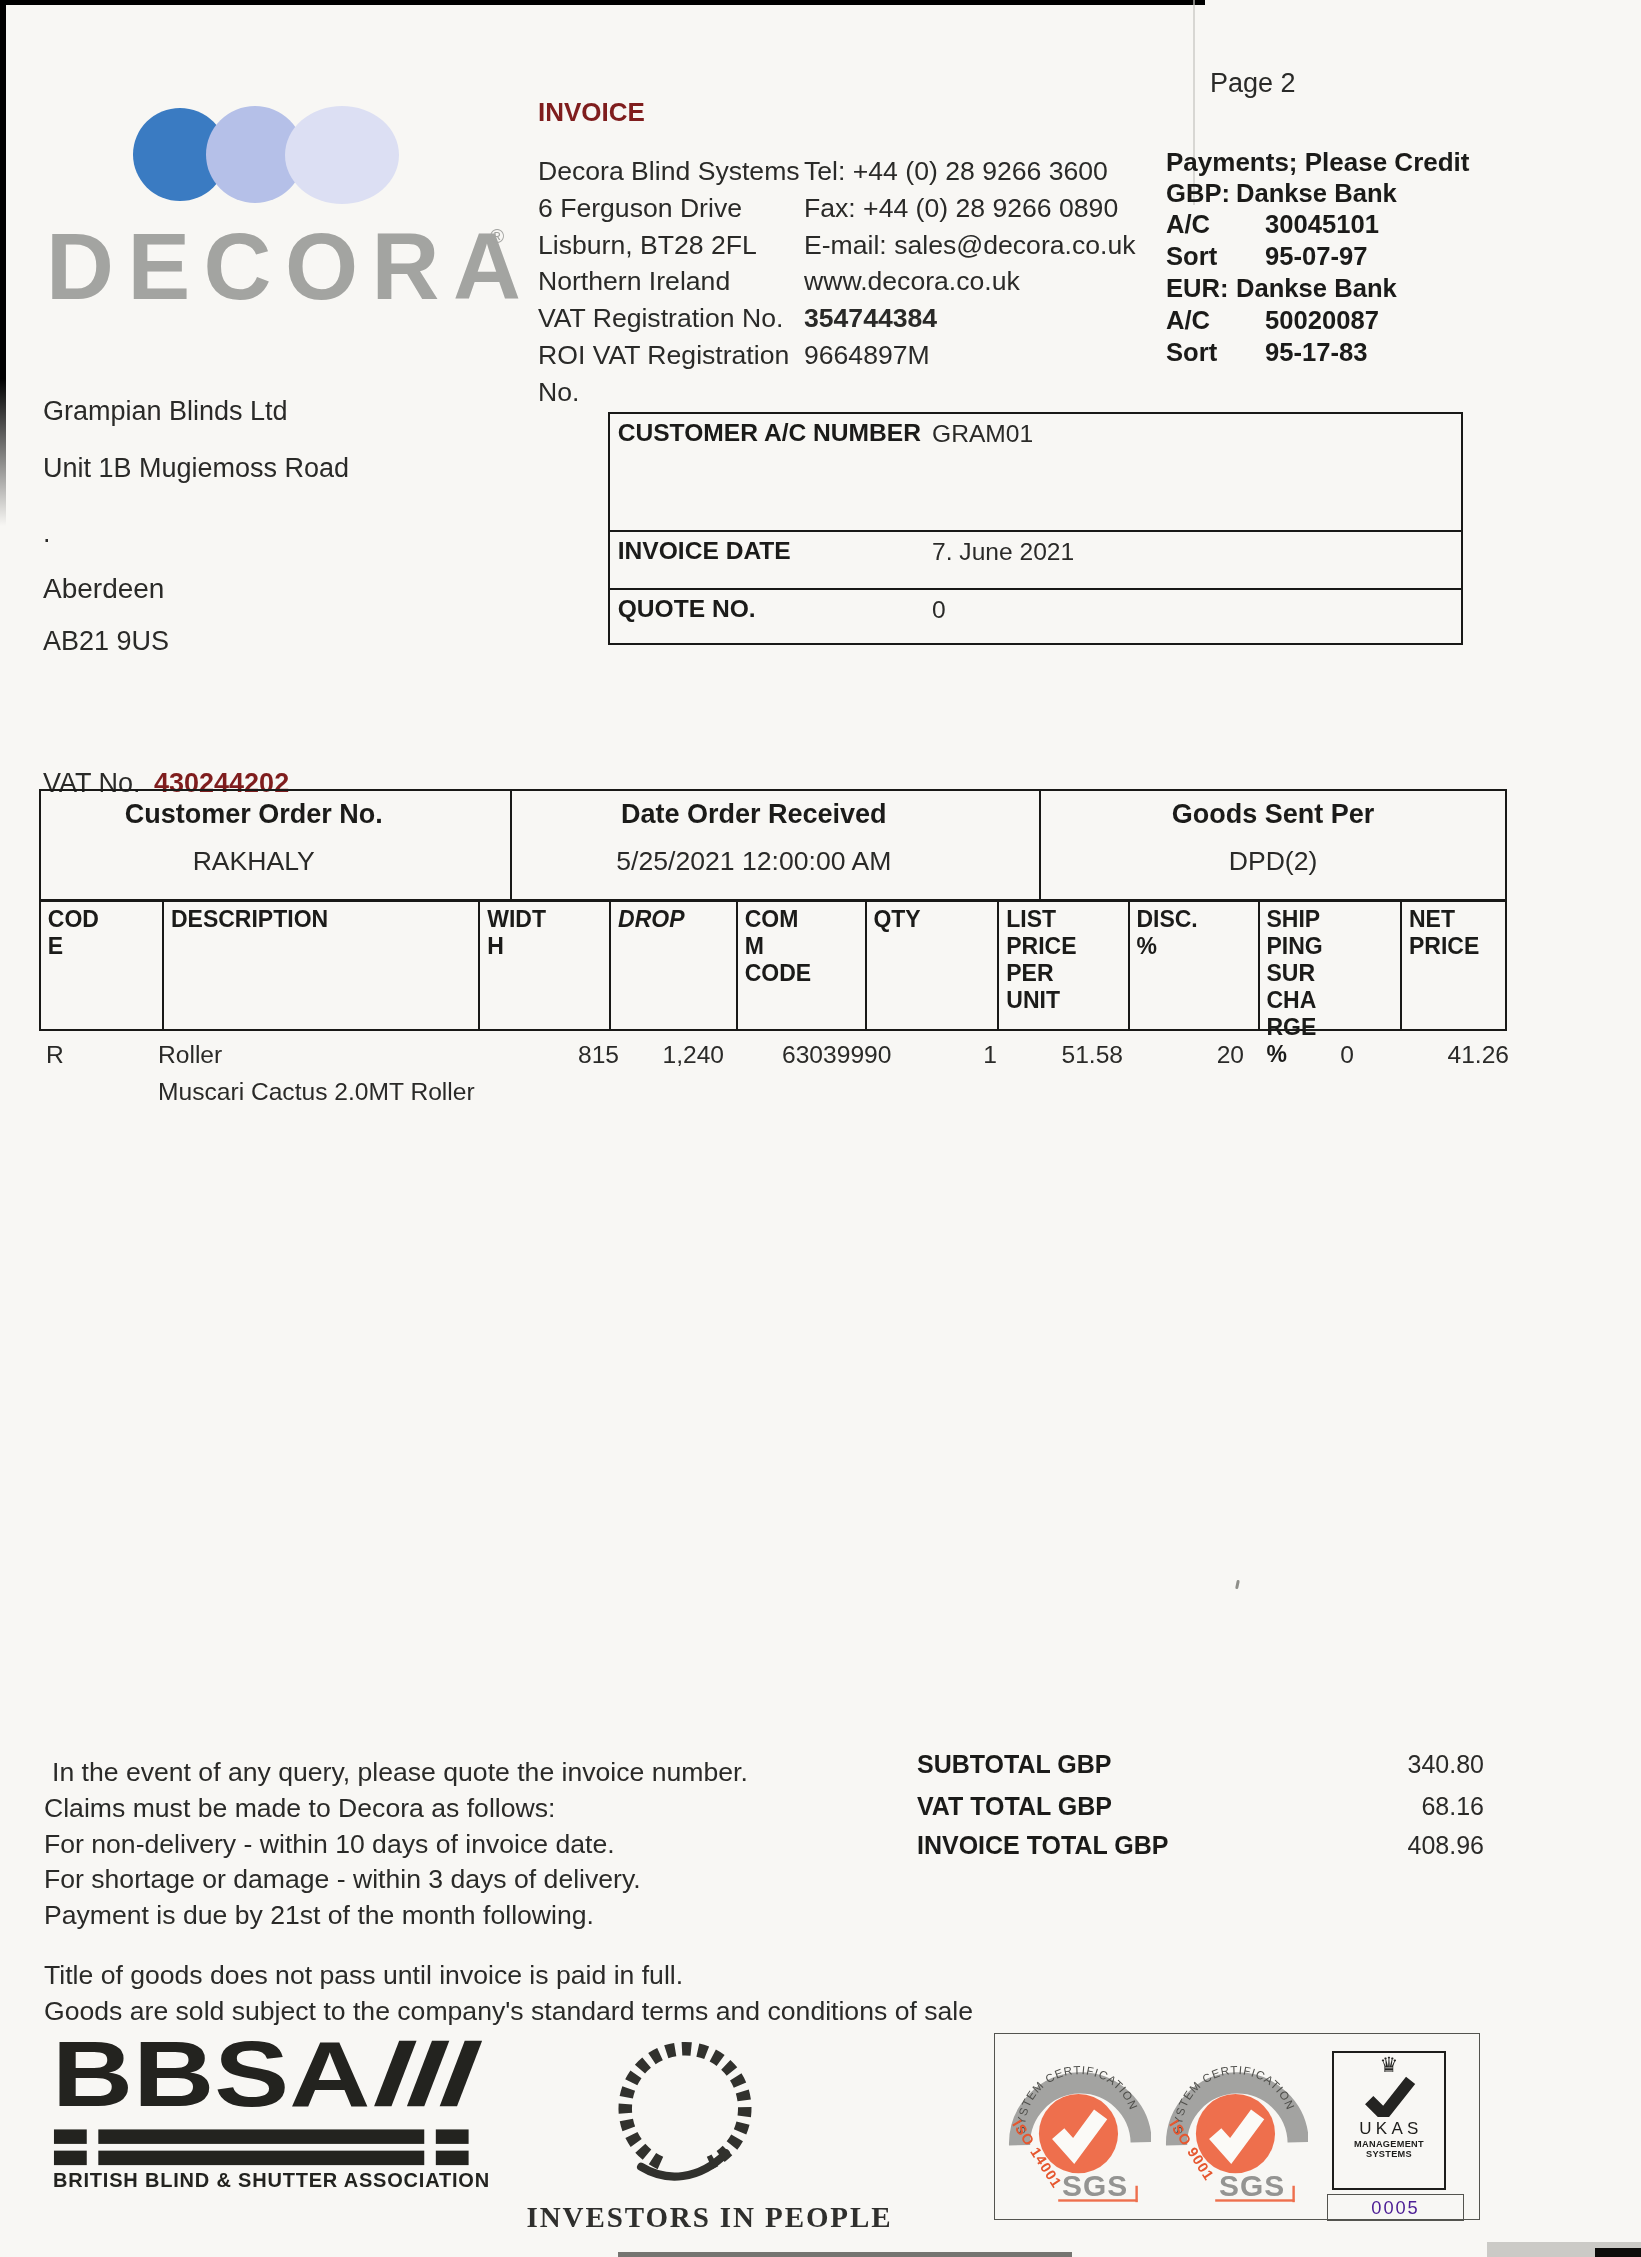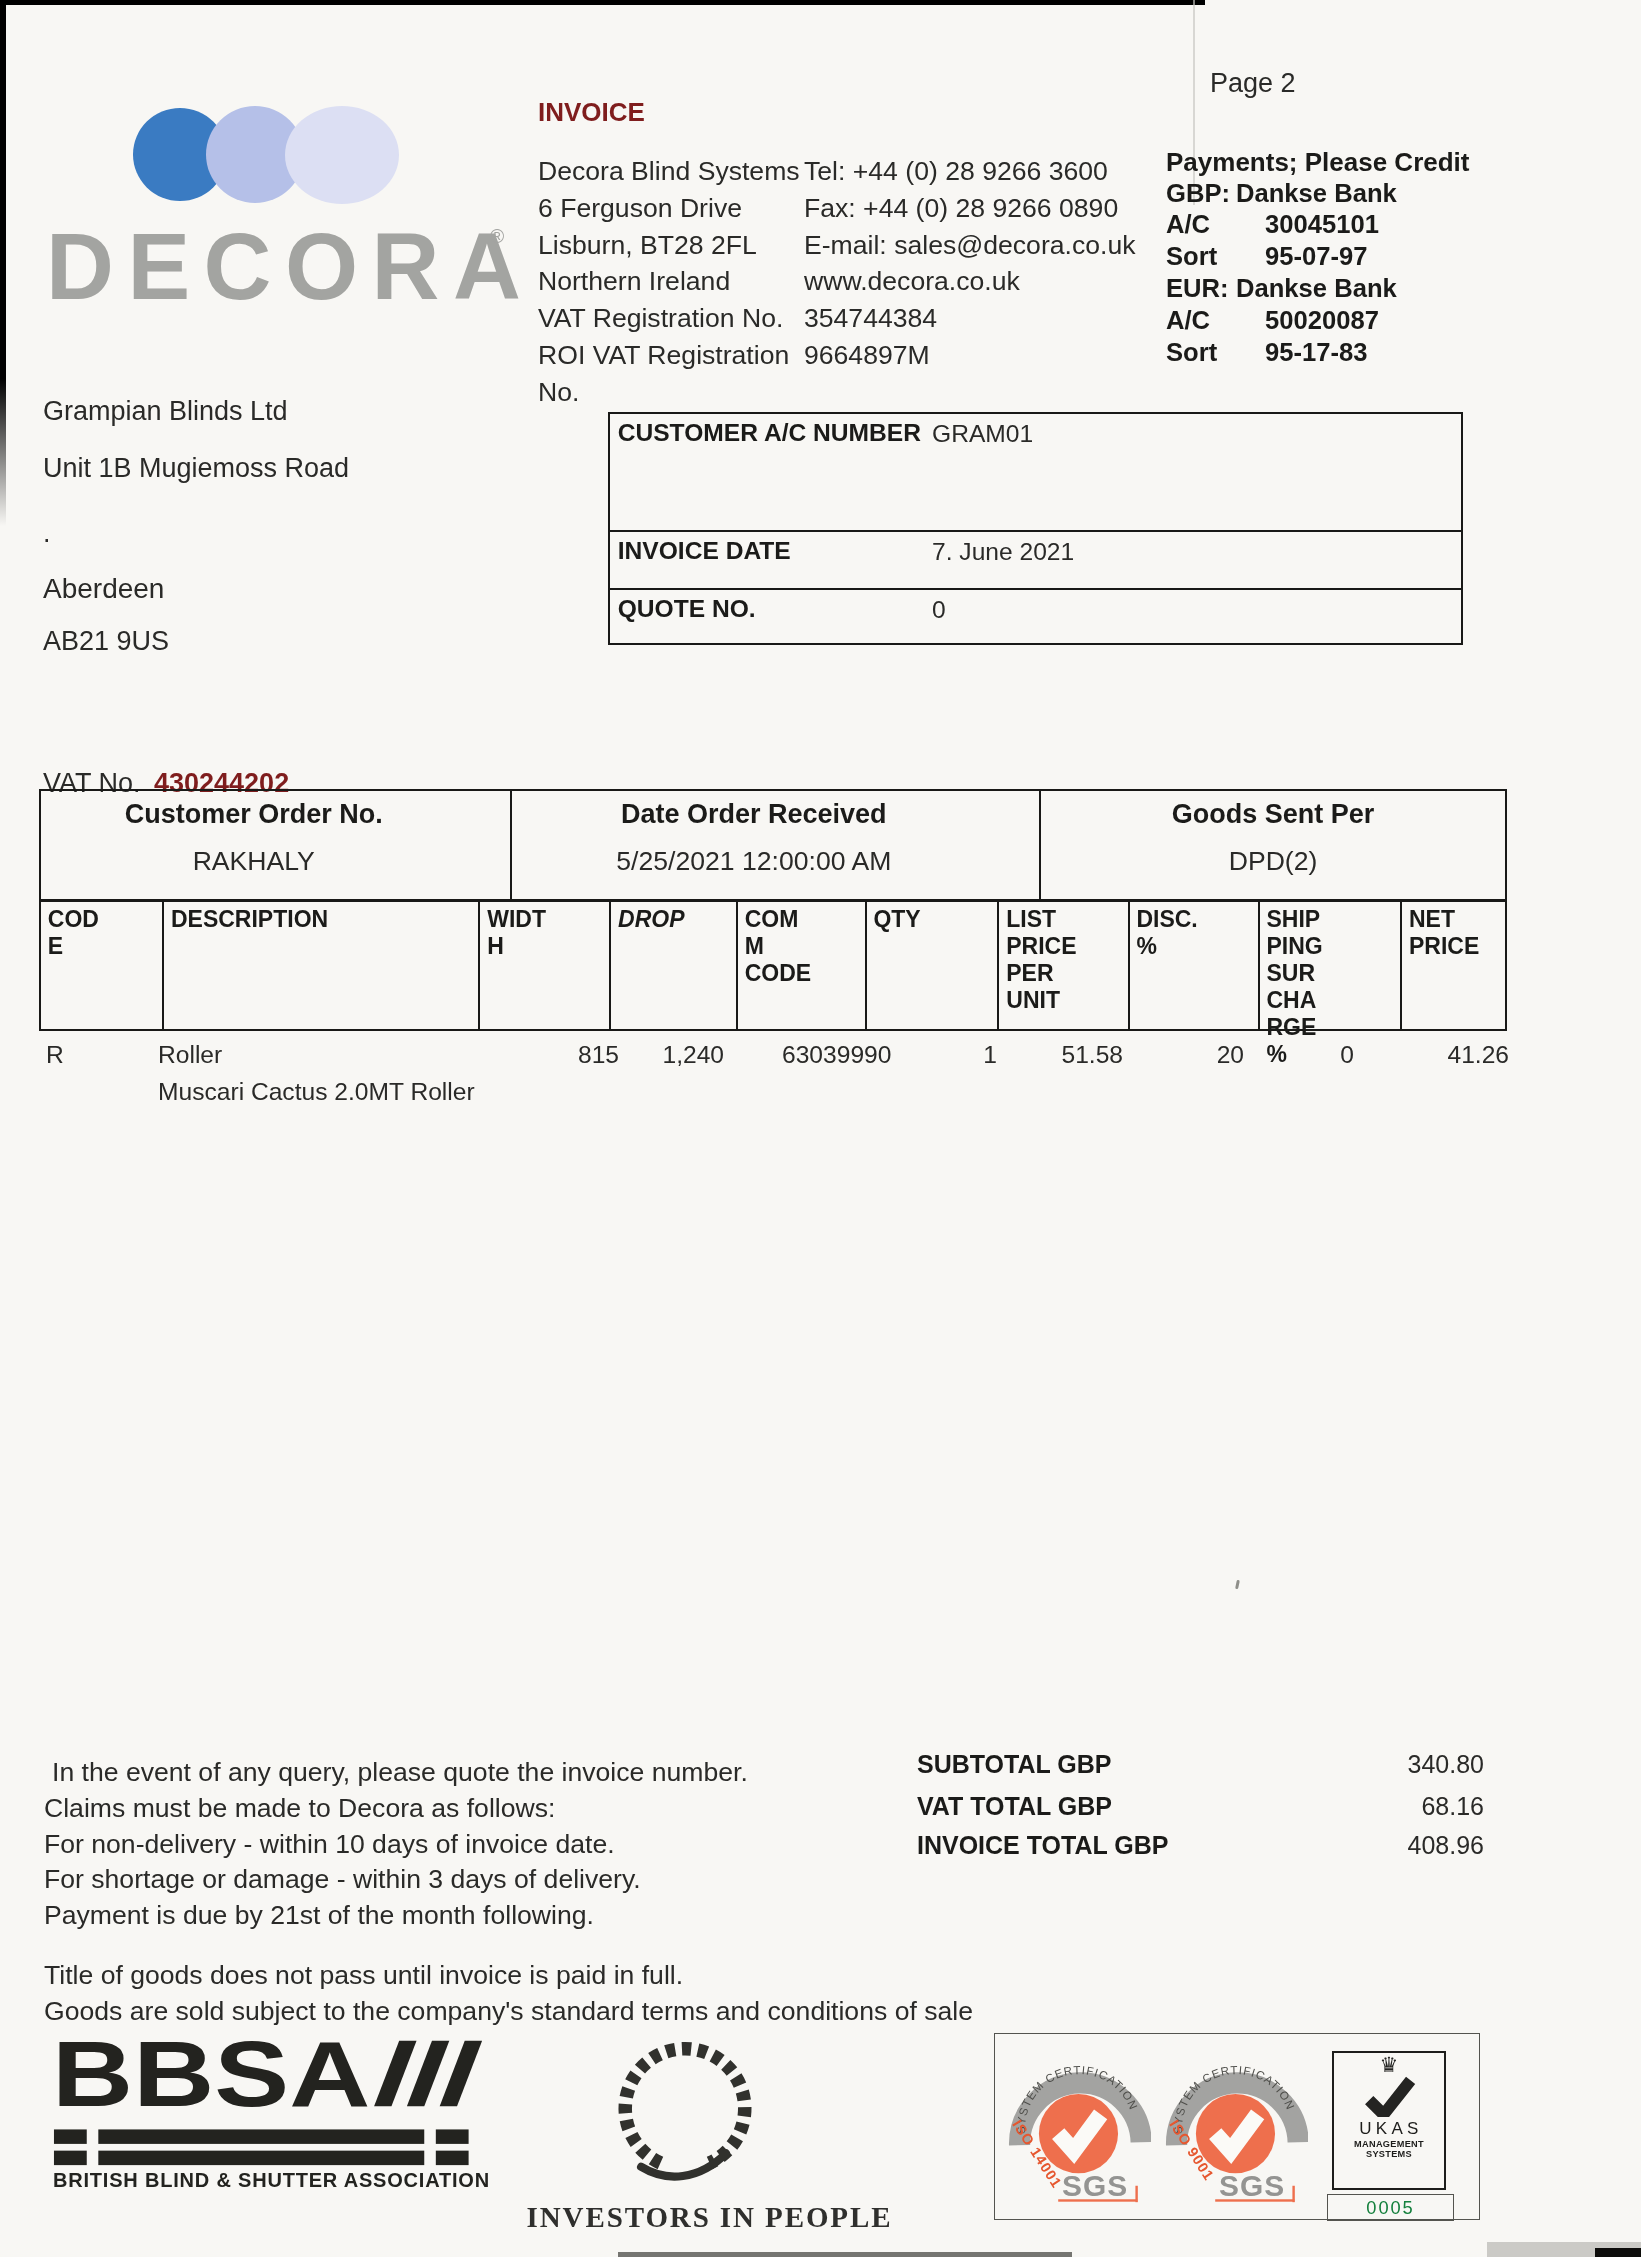--- a/index.html
+++ b/index.html
@@ -45,22 +45,22 @@
   
   .bbsa-caption{font-size:20px;font-weight:700;letter-spacing:0.8px;color:#23231f;white-space:nowrap;}
   .iip-caption{width:367px;text-align:center;font-family:"Liberation Serif",serif;font-size:29px;font-weight:700;
                letter-spacing:1.9px;color:#2f2f2d;white-space:nowrap;}
   .cert-box{left:994px;top:2033px;width:486px;height:187px;border:1.9px solid #54544f;box-sizing:border-box;}
   .ukas-box{left:1332px;top:2051px;width:114px;height:139px;border:2.9px solid #1d1d1b;box-sizing:border-box;
             display:flex;flex-direction:column;align-items:center;background:#f8f7f4;}
   .crown{font-size:21px;line-height:1.05;color:#242422;margin-top:1px;}
   .ukas-name{font-size:17px;letter-spacing:4.3px;font-weight:400;color:#1d1d1b;margin-top:1.9px;margin-left:3.9px;}
   .ukas-sub{font-size:9.2px;font-weight:700;color:#1d1d1b;letter-spacing:0.3px;}
-  .num-box{left:1327px;top:2194px;width:127px;height:27px;border:1.9px solid #54544f;box-sizing:border-box;
-           display:flex;align-items:center;justify-content:center;font-size:18.3px;color:#15803d;letter-spacing:1.9px;}
+  .num-box{left:1327px;top:2194px;width:137px;height:27px;border:1.9px solid #54544f;box-sizing:border-box;
+           display:flex;align-items:center;justify-content:center;font-size:18.3px;color:#4c1d95;letter-spacing:1.9px;}
   svg text{font-family:"Liberation Sans",sans-serif;}
 </style>
 </head>
 <body>
 
 <div class="page">
 
   <div class="abs edge-left"></div>
   <div class="abs edge-top"></div>
   <div class="abs seam-v"></div>
@@ -83,21 +83,21 @@
   <div class="abs txt h-line" style="left:538px;top:230px;">Lisburn, BT28 2FL</div>
   <div class="abs txt h-line" style="left:538px;top:266px;">Northern Ireland</div>
   <div class="abs txt h-line" style="left:538px;top:303px;">VAT Registration No.</div>
   <div class="abs txt h-line" style="left:538px;top:340px;">ROI VAT Registration</div>
   <div class="abs txt h-line" style="left:538px;top:377px;">No.</div>
 
   <div class="abs txt h-line" style="left:804px;top:156px;">Tel: +44 (0) 28 9266 3600</div>
   <div class="abs txt h-line" style="left:804px;top:193px;">Fax: +44 (0) 28 9266 0890</div>
   <div class="abs txt h-line" style="left:804px;top:230px;">E-mail: sales@decora.co.uk</div>
   <div class="abs txt h-line" style="left:804px;top:266px;">www.decora.co.uk</div>
-  <div class="abs txt h-line" style="left:804px;top:303px;">354744384</div>
+  <div class="abs txt h-line" style="left:804px;top:303px;font-weight:bold;">354744384</div>
   <div class="abs txt h-line" style="left:804px;top:340px;">9664897M</div>
 
   <div class="abs txt pay" style="left:1166px;top:147px;font-size:26px;">Payments; Please Credit</div>
   <div class="abs txt pay" style="left:1166px;top:179px;">GBP:</div>
   <div class="abs txt pay" style="left:1236px;top:179px;">Dankse Bank</div>
   <div class="abs txt pay" style="left:1166px;top:210px;">A/C</div>
   <div class="abs txt pay" style="left:1265px;top:210px;">30045101</div>
   <div class="abs txt pay" style="left:1166px;top:242px;">Sort</div>
   <div class="abs txt pay" style="left:1265px;top:242px;">95-07-97</div>
   <div class="abs txt pay" style="left:1166px;top:274px;">EUR:</div>

